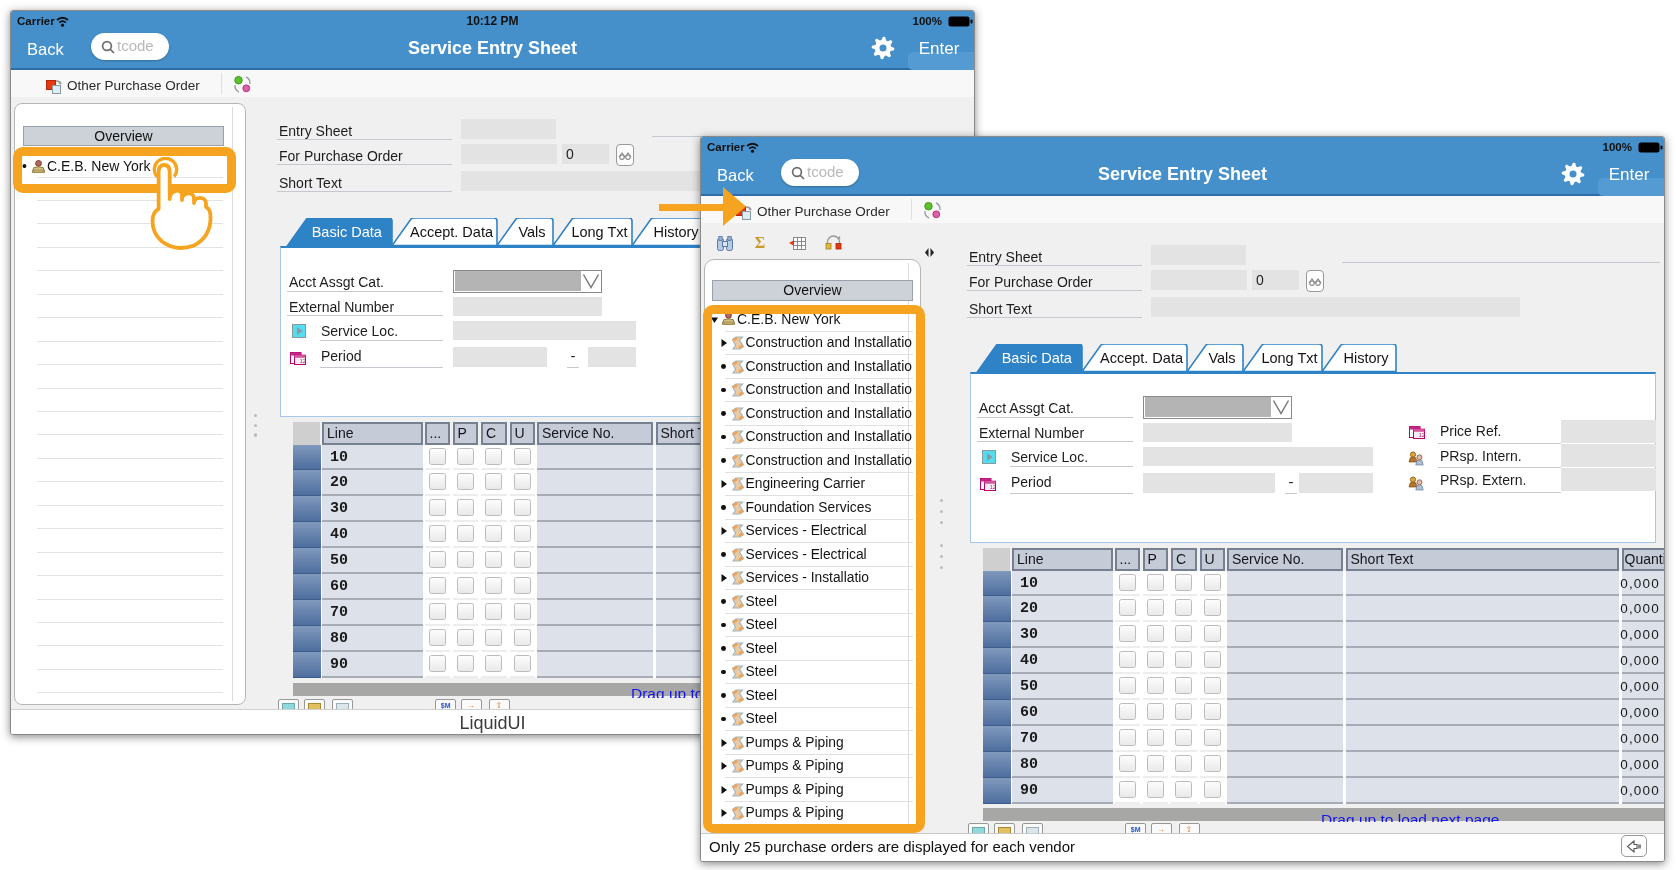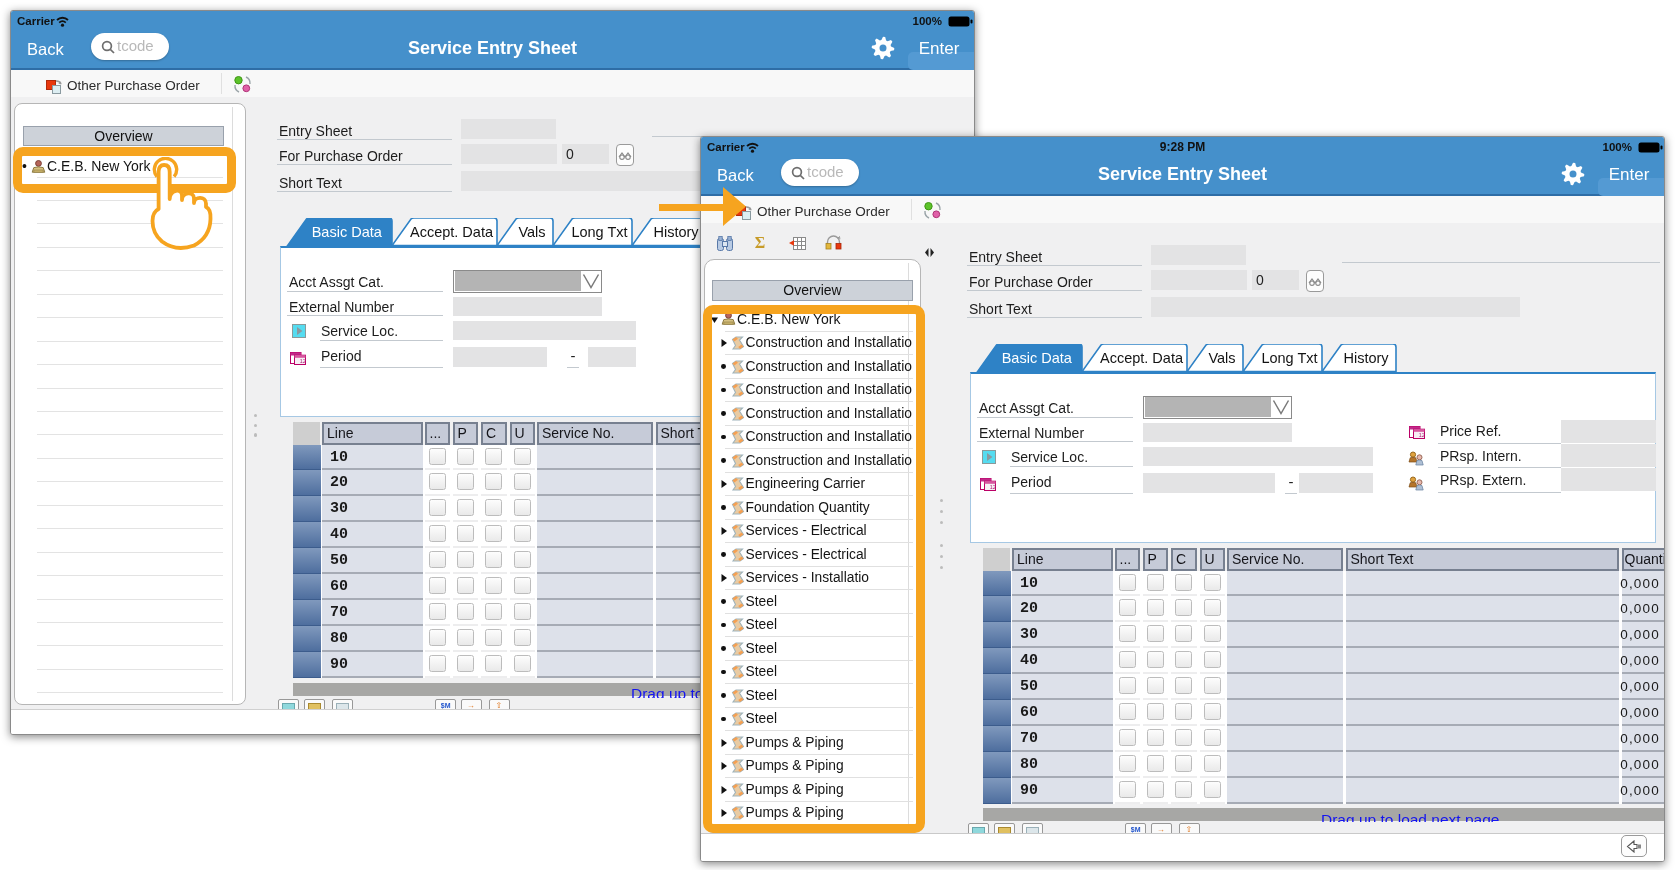--- a/index.html
+++ b/index.html
@@ -5,20 +5,21 @@
       <div style="left:0px;top:0px;width:963px;height:59px;background:#4590cb;"></div>
       <div style="left:0px;top:57px;width:963px;height:2px;background:#2e6da6;"></div>
       <div style="left:6px;top:3px;width:100px;height:15px;font-size:11.5px;color:#111;line-height:15px;text-align:left;font-weight:bold;">Carrier</div>
       <div style="left:45px;top:5px;width:13px;height:11px;">
         <svg style="" width="13" height="11" viewBox="0 0 13 11">
           <path d="M1 4 A7.8 7.8 0 0 1 12 4" fill="none" stroke="#111" stroke-width="1.8"></path>
           <path d="M3.2 6.6 A5 5 0 0 1 9.8 6.6" fill="none" stroke="#111" stroke-width="1.8"></path>
           <circle cx="6.5" cy="9.2" r="1.6" fill="#111"></circle>
         </svg>
       </div>
+      <div style="left:0px;top:3px;width:963px;height:15px;font-size:12px;color:#111;line-height:15px;text-align:center;font-weight:bold;">10:12 PM</div>
       <div style="left:881px;top:3px;width:50px;height:15px;font-size:11.5px;color:#111;line-height:15px;text-align:right;font-weight:bold;">100%</div>
       <div style="left:937px;top:5px;width:25px;height:11px;">
         <svg style="" width="25" height="11" viewBox="0 0 25 11">
           <rect x="0.5" y="0.5" width="21" height="10" rx="2.5" fill="#000"></rect>
           <rect x="22.5" y="3.5" width="2" height="4" rx="1" fill="#000"></rect>
         </svg>
       </div>
       <div style="left:16px;top:28px;width:60px;height:20px;font-size:16.5px;color:#fff;line-height:20px;text-align:left;">Back</div>
       <div style="left:80px;top:22px;width:78px;height:27px;background:#fff;border-radius:13.5px;box-shadow:0 1px 2px rgba(0,0,0,.25);"></div>
       <div style="left:90px;top:29px;width:14px;height:14px;">
@@ -366,39 +367,39 @@
       <div style="left:424.2px;top:687.5px;width:19px;height:13px;border:1px solid #989898;border-radius:2px;background:#fafafa;">
         <div style="left:1px;top:0;width:17px;height:11px;font-size:7px;color:#2255cc;font-weight:bold;text-align:center;line-height:11px;">$M</div>
       </div>
       <div style="left:449.7px;top:687.5px;width:19px;height:13px;border:1px solid #989898;border-radius:2px;background:#fafafa;">
         <div style="left:1px;top:0px;width:16px;height:11px;font-size:8px;color:#e07820;text-align:center;line-height:11px;">→</div>
       </div>
       <div style="left:477.9px;top:687.5px;width:19px;height:13px;border:1px solid #989898;border-radius:2px;background:#fafafa;">
         <div style="left:1px;top:0px;width:16px;height:11px;font-size:8px;color:#e07820;text-align:center;line-height:11px;">⇧</div>
       </div>
       <div style="left:0px;top:698px;width:963px;height:25px;background:#fff;border-top:1px solid #d0d0d0;z-index:6;"></div>
+      <div style="left:0px;top:700px;width:963px;height:24px;font-size:18px;color:#3a3a3a;line-height:24px;text-align:center;z-index:7;">LiquidUI</div>
     </div>
   </div>
 <svg style="position:absolute;left:150px;top:157px;z-index:5;" width="64" height="98" viewBox="0 0 64 98">
     <path d="M6.9,19.7 A11.2,11.2 0 1 1 24.1,19.7" fill="none" stroke="#f6a41f" stroke-width="3.4"></path>
     <path d="M8.6,52 L8.6,15 Q8.6,8 14.1,8 Q19.7,8 19.7,15 L19.7,42 C19.7,33 32,30.5 32,38.5 L32,43 C32,35.5 44,33.5 44,41.5 L44,46 C44,39.5 56,38.5 56,46.5 L56,50 Q61,52 60.5,62 Q60,80 44,88.5 Q26,95 12,84.5 Q2.5,76.5 2.5,64 Q2.5,55 8.6,52 Z" fill="#fff" stroke="#f6a41f" stroke-width="3.8" stroke-linejoin="round"></path>
   </svg>
 <div style="z-index:10;left:0;top:0;">
     <div class="win" style="left:700px;top:136px;width:963px;height:724px;">
       <div style="left:0px;top:0px;width:963px;height:59px;background:#4590cb;"></div>
       <div style="left:0px;top:57px;width:963px;height:2px;background:#2e6da6;"></div>
       <div style="left:6px;top:3px;width:100px;height:15px;font-size:11.5px;color:#111;line-height:15px;text-align:left;font-weight:bold;">Carrier</div>
       <div style="left:45px;top:5px;width:13px;height:11px;">
         <svg style="" width="13" height="11" viewBox="0 0 13 11">
           <path d="M1 4 A7.8 7.8 0 0 1 12 4" fill="none" stroke="#111" stroke-width="1.8"></path>
           <path d="M3.2 6.6 A5 5 0 0 1 9.8 6.6" fill="none" stroke="#111" stroke-width="1.8"></path>
           <circle cx="6.5" cy="9.2" r="1.6" fill="#111"></circle>
         </svg>
       </div>
-      <div style="left:0px;top:3px;width:963px;height:15px;font-size:12px;color:#111;line-height:15px;text-align:center;font-weight:bold;">9:28 PM</div>
       <div style="left:881px;top:3px;width:50px;height:15px;font-size:11.5px;color:#111;line-height:15px;text-align:right;font-weight:bold;">100%</div>
       <div style="left:937px;top:5px;width:25px;height:11px;">
         <svg style="" width="25" height="11" viewBox="0 0 25 11">
           <rect x="0.5" y="0.5" width="21" height="10" rx="2.5" fill="#000"></rect>
           <rect x="22.5" y="3.5" width="2" height="4" rx="1" fill="#000"></rect>
         </svg>
       </div>
       <div style="left:16px;top:28px;width:60px;height:20px;font-size:16.5px;color:#fff;line-height:20px;text-align:left;">Back</div>
       <div style="left:80px;top:22px;width:78px;height:27px;background:#fff;border-radius:13.5px;box-shadow:0 1px 2px rgba(0,0,0,.25);"></div>
       <div style="left:90px;top:29px;width:14px;height:14px;">
@@ -556,21 +557,21 @@
       <div style="left:44.5px;top:335.25px;width:170px;height:23.5px;font-size:13.8px;color:#141414;line-height:23.5px;text-align:left;white-space:nowrap;overflow:hidden;">Engineering Carrier</div>
       <div style="left:24px;top:358.3px;width:188px;height:1px;background:#e0e0e0;"></div>
       <div style="left:20px;top:368.1px;width:4.8px;height:4.8px;background:#111;border-radius:50%;"></div>
       <div style="left:28px;top:363.5px;width:16px;height:14px;">
         <svg style="" width="16" height="14" viewBox="0 0 16 14">
           <path d="M3.5 3.5 L7 1 L13.5 1 L10.5 4 L14.5 10.5 L11 13 L4 13 L6.5 9.5 Z" fill="#e9cba3" stroke="#9fb3bb" stroke-width="1.1"></path>
           <path d="M3.5 3.5 L7 1 L9 2.8 L5.4 5.4 Z" fill="#f5a052"></path>
           <path d="M14.5 10.5 L11 13 L9.2 11 L12.6 8.6 Z" fill="#f5a052"></path>
         </svg>
       </div>
-      <div style="left:44.5px;top:358.75px;width:170px;height:23.5px;font-size:13.8px;color:#141414;line-height:23.5px;text-align:left;white-space:nowrap;overflow:hidden;">Foundation Quantity</div>
+      <div style="left:44.5px;top:358.75px;width:170px;height:23.5px;font-size:13.8px;color:#141414;line-height:23.5px;text-align:left;white-space:nowrap;overflow:hidden;">Foundation Services</div>
       <div style="left:24px;top:381.8px;width:188px;height:1px;background:#e0e0e0;"></div>
       <svg style="position:absolute;left:20px;top:390.0px;" width="6" height="8" viewBox="0 0 6 8">
         <path d="M0.5 0 L0.5 8 L6 4 Z" fill="#111"></path>
       </svg>
       <div style="left:28px;top:387.0px;width:16px;height:14px;">
         <svg style="" width="16" height="14" viewBox="0 0 16 14">
           <path d="M3.5 3.5 L7 1 L13.5 1 L10.5 4 L14.5 10.5 L11 13 L4 13 L6.5 9.5 Z" fill="#e9cba3" stroke="#9fb3bb" stroke-width="1.1"></path>
           <path d="M3.5 3.5 L7 1 L9 2.8 L5.4 5.4 Z" fill="#f5a052"></path>
           <path d="M14.5 10.5 L11 13 L9.2 11 L12.6 8.6 Z" fill="#f5a052"></path>
         </svg>
@@ -983,20 +984,21 @@
       <div style="left:424.2px;top:685.5px;width:19px;height:13px;border:1px solid #989898;border-radius:2px;background:#fafafa;">
         <div style="left:1px;top:0;width:17px;height:11px;font-size:7px;color:#2255cc;font-weight:bold;text-align:center;line-height:11px;">$M</div>
       </div>
       <div style="left:449.7px;top:685.5px;width:19px;height:13px;border:1px solid #989898;border-radius:2px;background:#fafafa;">
         <div style="left:1px;top:0px;width:16px;height:11px;font-size:8px;color:#e07820;text-align:center;line-height:11px;">→</div>
       </div>
       <div style="left:477.9px;top:685.5px;width:19px;height:13px;border:1px solid #989898;border-radius:2px;background:#fafafa;">
         <div style="left:1px;top:0px;width:16px;height:11px;font-size:8px;color:#e07820;text-align:center;line-height:11px;">⇧</div>
       </div>
       <div style="left:0px;top:696px;width:963px;height:28px;background:#fff;border-top:1px solid #c9c9c9;z-index:6;"></div>
+      <div style="left:8px;top:698px;width:700px;height:24px;font-size:15px;color:#111;line-height:24px;text-align:left;z-index:7;">Only 25 purchase orders are displayed for each vendor</div>
       <div style="left:920px;top:698px;width:26px;height:22px;background:#fdfdfd;border:1.3px solid #9a9a9a;border-radius:5px;box-sizing:border-box;z-index:7;">
         <div style="left:4px;top:3.5px;width:16px;height:13px;">
           <svg style="" width="16" height="13" viewBox="0 0 16 13">
             <path d="M8 1 L1.5 6.5 L8 12 V8.5 H11 V4.5 H8 Z" fill="#fff" stroke="#555" stroke-width="1.1"></path>
             <rect x="12" y="4.5" width="3" height="4" fill="#888"></rect>
           </svg>
         </div>
       </div>
     </div>
   </div>

